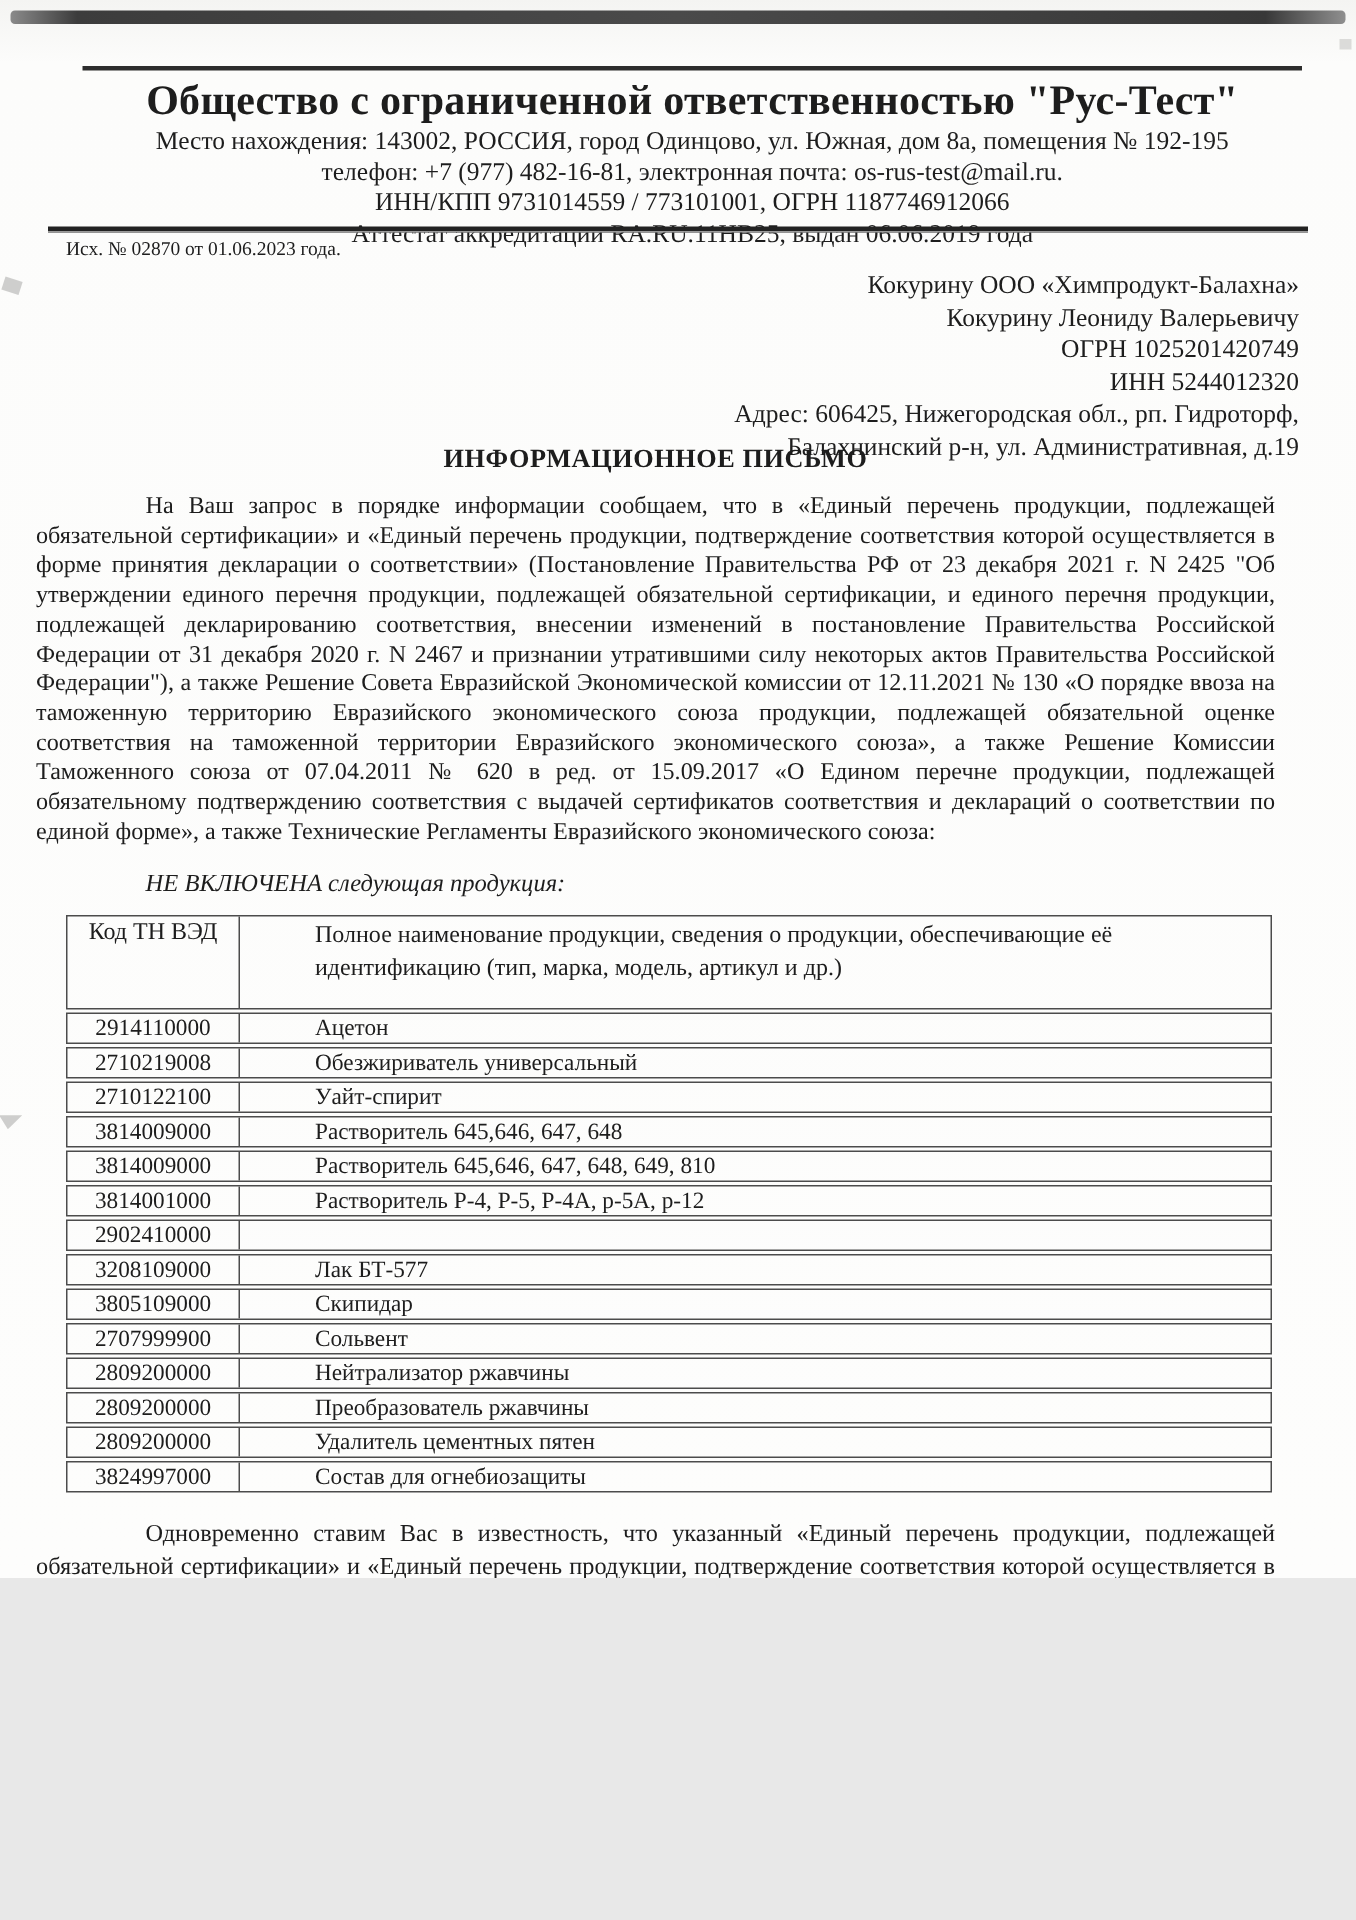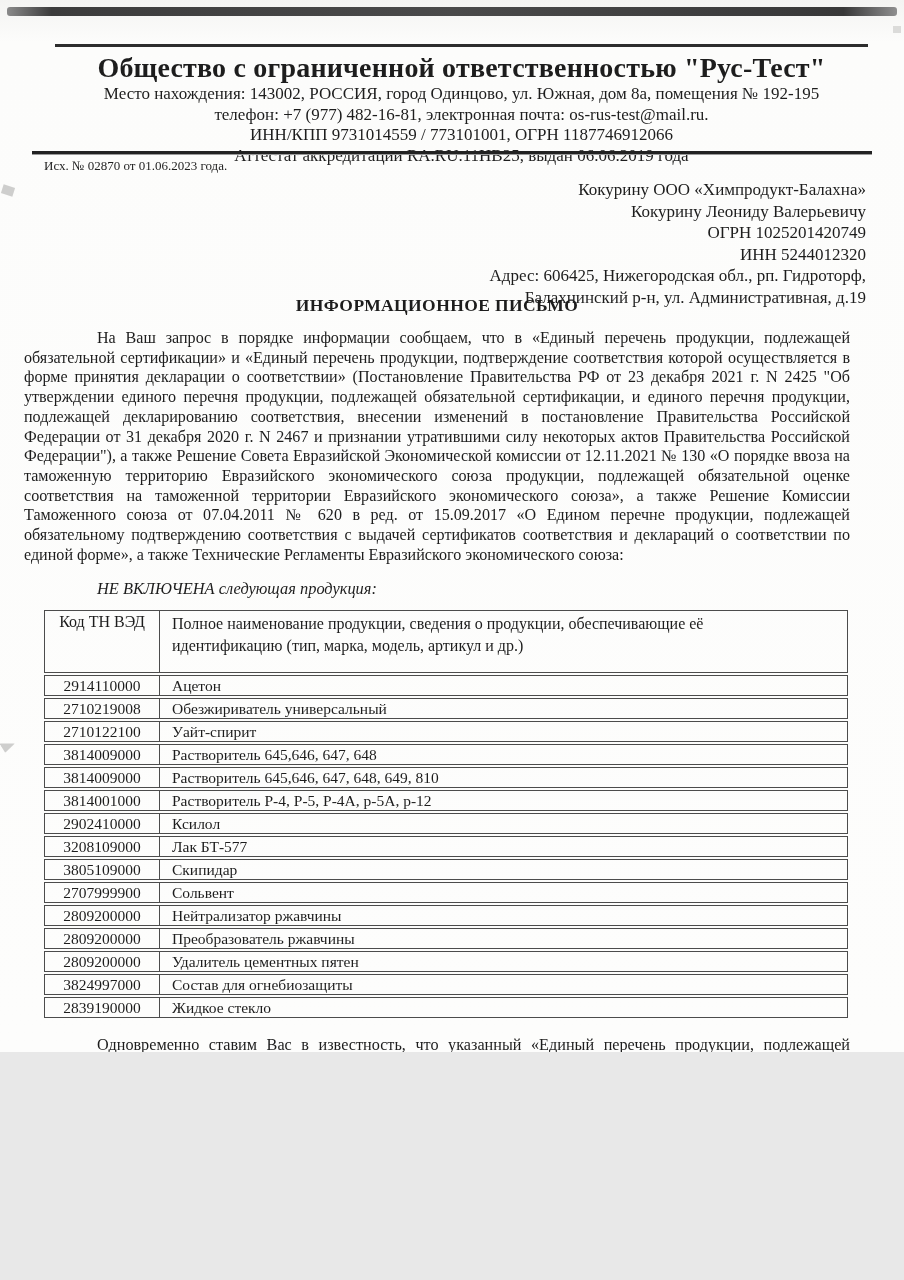--- a/index.html
+++ b/index.html
@@ -26,21 +26,21 @@
 
   .recipient{position:absolute;top:179px;right:38px;text-align:right;font-size:17px;line-height:21.6px;}
 
   .flow{position:absolute;top:295px;left:24px;width:826px;}
   .doc-title{text-align:center;font-size:17.5px;font-weight:bold;letter-spacing:.4px;margin:0 0 12px 0;}
   .body-par{font-size:16.1px;line-height:19.7px;text-align:justify;text-indent:73px;margin:0;}
   .not-included{font-size:16.4px;margin:15px 0 11px 73px;font-style:italic;}
 
   
   .tbl{margin-left:20px;width:804px;}
-  .trow{display:flex;border:1px solid #4c4c4c;margin-top:2px;background:transparent;}
+  .trow{display:flex;border:1px solid #4c4c4c;margin-top:2px;background:transparent;gap:38px;}
   .trow.head .tc2{padding:2px 34px 16px 12px;line-height:21.5px;font-size:16px;}
   .trow.head .tc1{padding-top:2px;font-size:16px;}
   .tc1{width:114px;flex:0 0 114px;border-right:1px solid #4c4c4c;text-align:center;
        font-size:15.5px;line-height:17px;padding:1px 0;}
   .tc2{flex:1;font-size:15.5px;line-height:17px;padding:1px 0 1px 12px;}
 
   .closing-par{font-size:16.2px;line-height:21.5px;text-align:justify;text-indent:73px;margin:17px 0 0 0;}
 
   
   .sig-position{position:absolute;top:1073px;left:44px;font-size:16.6px;}
@@ -124,21 +124,20 @@
             <div class="tc2">Растворитель 645,646, 647, 648, 649, 810</div>
           </div>
 
           <div class="trow">
             <div class="tc1">3814001000</div>
             <div class="tc2">Растворитель Р-4, Р-5, Р-4А, р-5А, р-12</div>
           </div>
 
           <div class="trow">
             <div class="tc1">2902410000</div>
-            <div class="tc2">Ксилол</div>
           </div>
 
           <div class="trow">
             <div class="tc1">3208109000</div>
             <div class="tc2">Лак БТ-577</div>
           </div>
 
           <div class="trow">
             <div class="tc1">3805109000</div>
             <div class="tc2">Скипидар</div>
@@ -162,24 +161,20 @@
           <div class="trow">
             <div class="tc1">2809200000</div>
             <div class="tc2">Удалитель цементных пятен</div>
           </div>
 
           <div class="trow">
             <div class="tc1">3824997000</div>
             <div class="tc2">Состав для огнебиозащиты</div>
           </div>
 
-          <div class="trow">
-            <div class="tc1">2839190000</div>
-            <div class="tc2">Жидкое стекло</div>
-          </div>
         </div>
     </div>
 
     <p class="closing-par">Одновременно ставим Вас в известность, что указанный «Единый перечень продукции, подлежащей обязательной сертификации» и «Единый перечень продукции, подтверждение соответствия которой осуществляется в форме принятия декларации о соответствии» в дальнейшем может изменяться и дополняться. В этом случае данная информация не распространяется на продукцию, включаемую во вносимые изменения и дополнения.</p>
   </div>
 
   <div class="sig-position">Генеральный продукция</div>
   <div class="sig-company">ООО "Рус-Тест"</div>
   <div class="sig-line"></div>
   <div class="sig-label">(подпись)</div>

